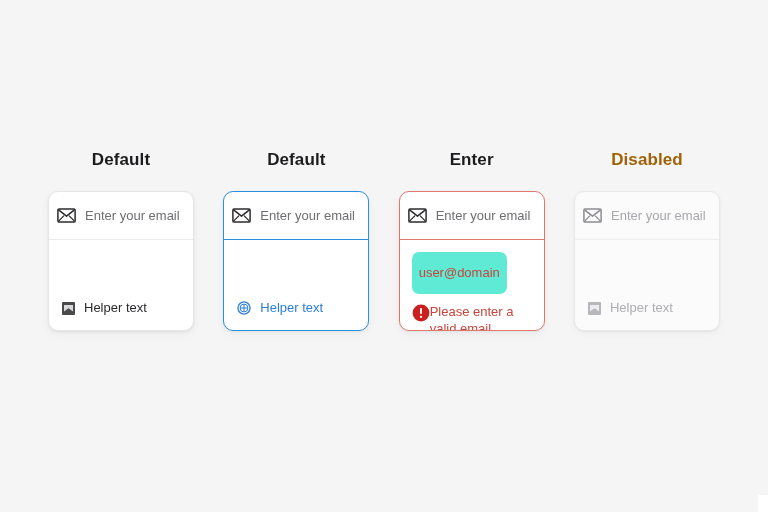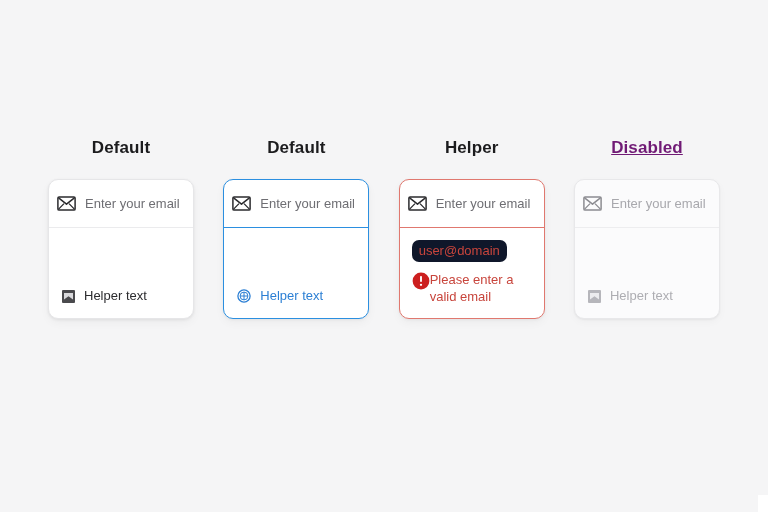--- a/index.html
+++ b/index.html
@@ -38,22 +38,23 @@
   }
 
   .state-label {
     font-size: 17px;
     font-weight: bold;
     color: #1c1c1e;
     letter-spacing: 0.1px;
     margin-bottom: 21px;
     line-height: 20px;
     white-space: nowrap;
-  }
-  .state-label.muted { color: #701a75; text-decoration: underline; }
+    margin-top: 12px;
+  }
+  .state-label.muted { color: #a16207; }
 
   
   .card {
     width: 100%;
     height: 140px;
     box-sizing: border-box;
     border-radius: 10px;
     background: #ffffff;
     border: 1px solid #e6e6e8;
     box-shadow: 0 1px 3px rgba(0,0,0,0.07), 0 4px 10px rgba(0,0,0,0.04);
@@ -149,23 +150,23 @@
 
   
   .circle-glyph { flex: 0 0 14px; display: block; }
 
   
   .error-value {
     align-self: flex-start;
     font-size: 13px;
     color: #c8453c;
     line-height: 16px;
-    background: #0f172a;
+    background: #5eead4;
     border-radius: 7px;
-    padding: 3px 7px;
+    padding: 13px 7px;
     margin: 0 0 9px 0;
     white-space: nowrap;
   }
   .card.error .card-body {
     justify-content: flex-start;
     padding: 12px 12px 12px 12px;
   }
   .error-row {
     display: flex;
     align-items: flex-start;
@@ -235,21 +236,21 @@
               <circle cx="7" cy="7" r="3.9" fill="none" stroke="#2b7fd4" stroke-width="1"></circle>
               <path d="M7 3.1 L7 10.9 M3.1 7 L10.9 7" stroke="#2b7fd4" stroke-width="1"></path>
             </svg>
             <span class="helper-text">Helper text</span>
           </div>
         </div>
       </div>
     </div>
 
     <div class="column">
-      <div class="state-label">Helper</div>
+      <div class="state-label">Enter</div>
 
       <div class="card error">
         <div class="input-row">
           <svg class="env-icon" width="19" height="15" viewBox="0 0 19 15">
             <rect x="0.9" y="0.9" width="17.2" height="13.2" rx="1.2" fill="none" stroke="#2b2b2e" stroke-width="1.5"></rect>
             <path d="M1.6 1.9 L9.5 8.2 L17.4 1.9" fill="none" stroke="#2b2b2e" stroke-width="1.5" stroke-linejoin="round"></path>
             <path d="M1.6 13.1 L7.0 7.6 M17.4 13.1 L12.0 7.6" fill="none" stroke="#2b2b2e" stroke-width="1.3"></path>
           </svg>
           <span class="placeholder">Enter your email</span>
         </div>

